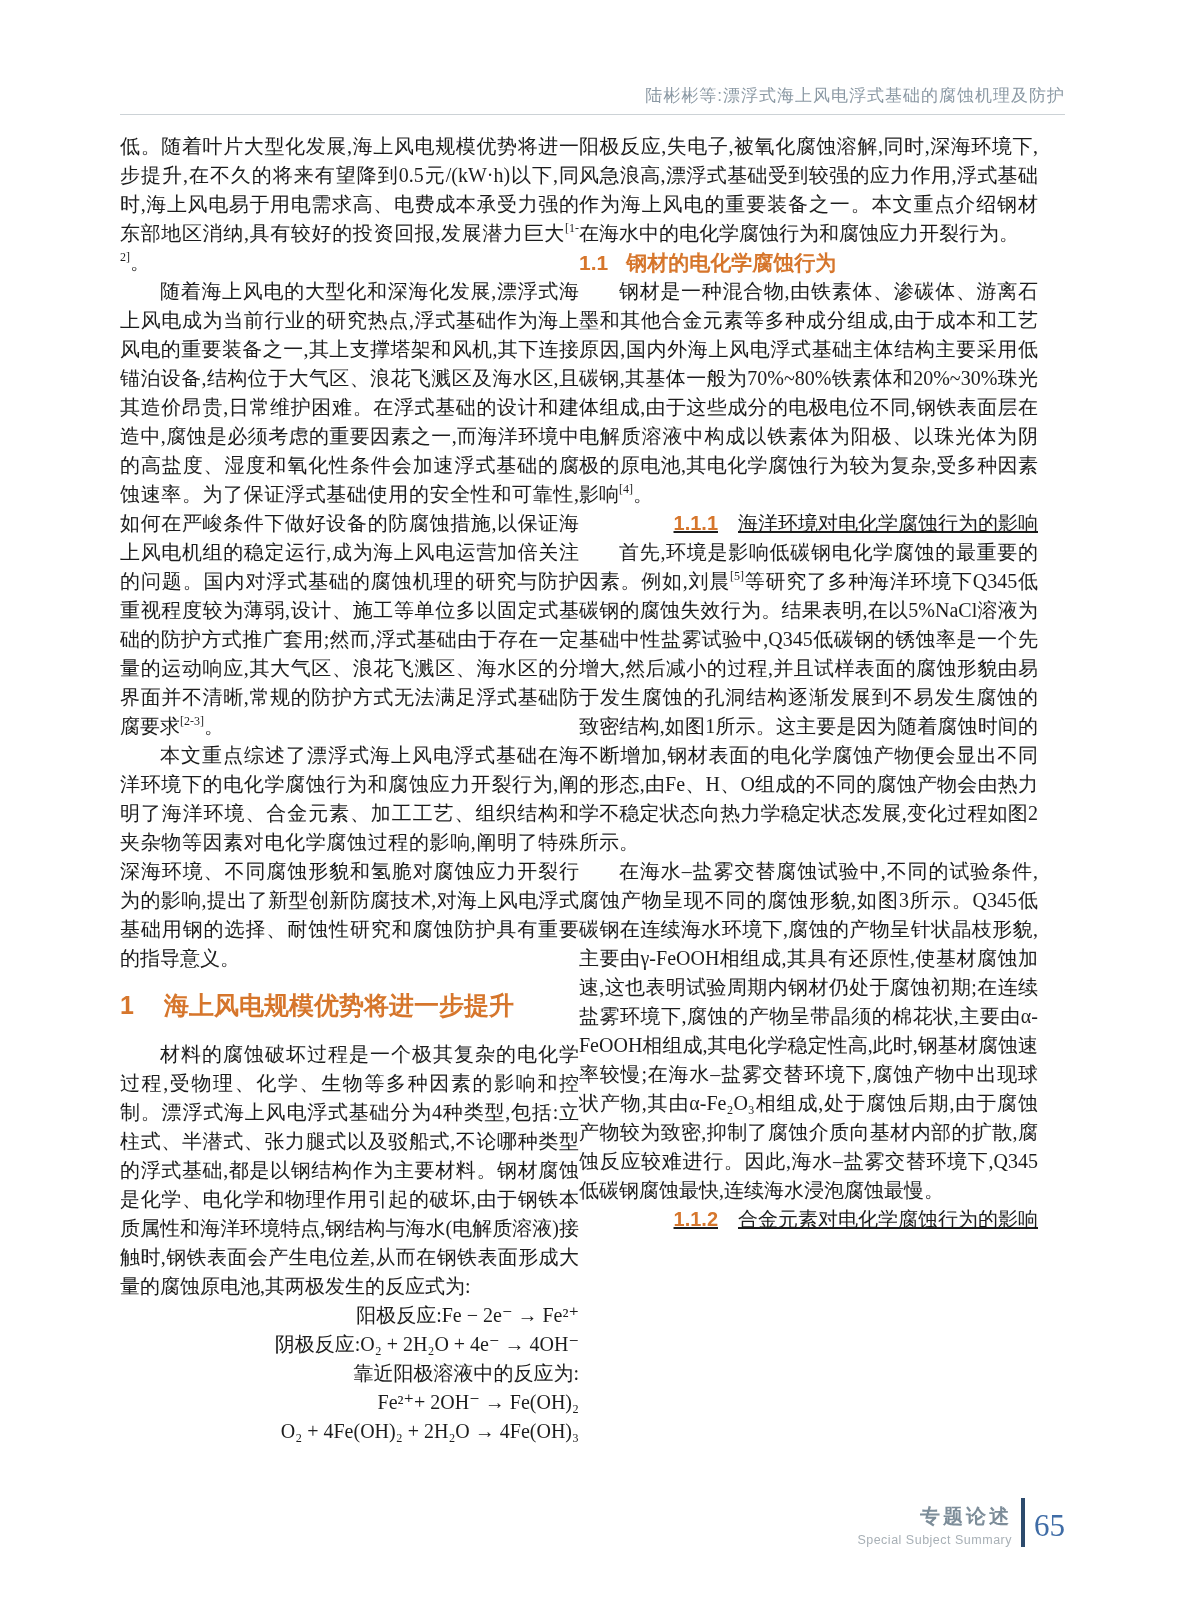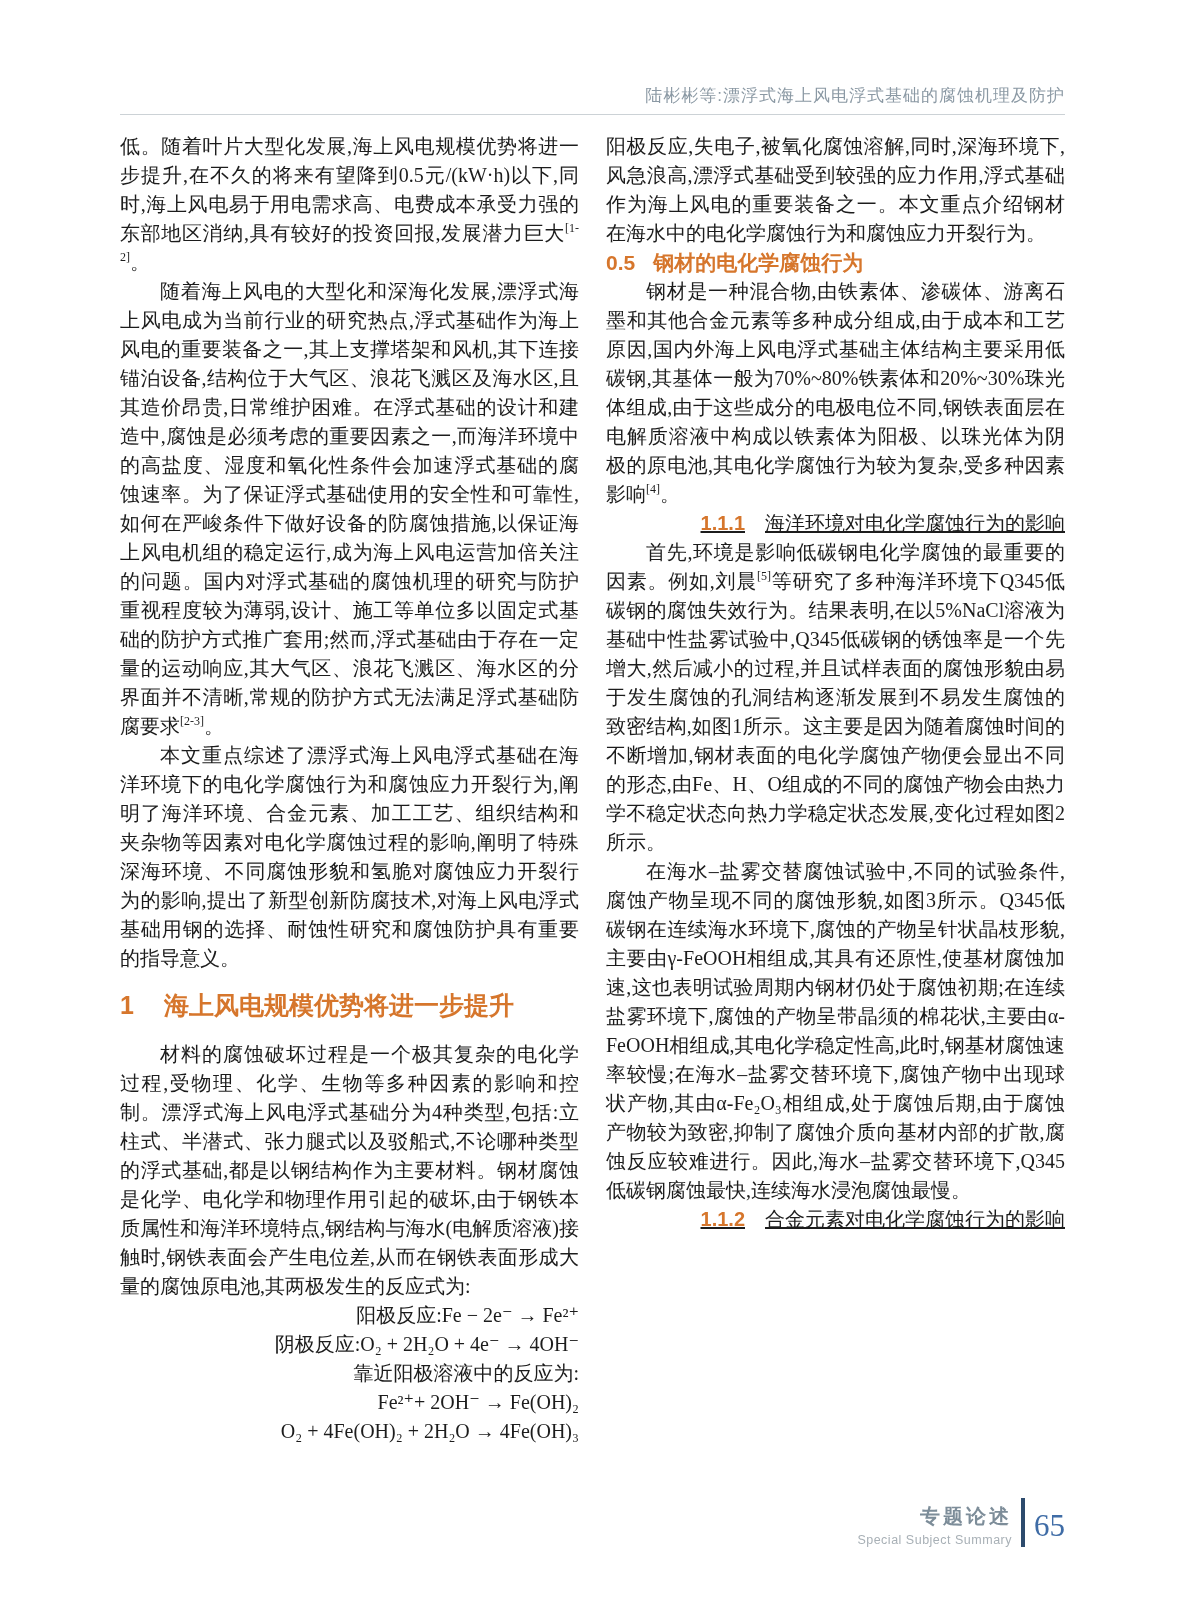--- a/index.html
+++ b/index.html
@@ -19,21 +19,21 @@
     font-family:"Liberation Sans","DejaVu Sans",sans-serif;
     font-size:17px; color:#8b99a4; letter-spacing:1px;
   }
   .header-rule {
     position:absolute; top:114px; left:120px; width:945px;
     border-top:1px solid #ccd2d6; height:0;
   }
   
   .columns {
     position:absolute; top:132px; left:120px; width:945px;
-    display:flex; gap:27px;
+    display:flex; 
   }
   .col { width:459px; font-size:20px; line-height:29px; text-align:justify; }
   .col p { margin:0; }
   p.indent { text-indent:2em; }
   p.eq { text-indent:2em; text-align:right; }
   sup.ref { font-size:12px; line-height:0; }
   
   h2.sec1 {
     margin:14px 0 17px; font-weight:bold;
     font-family:"Liberation Sans","DejaVu Sans",sans-serif;
@@ -101,21 +101,21 @@
       <p class="eq">阴极反应:O₂ + 2H₂O + 4e⁻ → 4OH⁻</p>
       <p class="eq">靠近阳极溶液中的反应为:</p>
       <p class="eq">Fe²⁺+ 2OH⁻ → Fe(OH)₂</p>
       <p class="eq">O₂ + 4Fe(OH)₂ + 2H₂O → 4Fe(OH)₃</p>
 
     </section>
 
     <section class="col">
       <p>阳极反应,失电子,被氧化腐蚀溶解,同时,深海环境下,风急浪高,漂浮式基础受到较强的应力作用,浮式基础作为海上风电的重要装备之一。本文重点介绍钢材在海水中的电化学腐蚀行为和腐蚀应力开裂行为。</p>
 
-      <h3 class="sec2"><span class="num">0.5</span><span>钢材的电化学腐蚀行为</span></h3>
+      <h3 class="sec2"><span class="num">1.1</span><span>钢材的电化学腐蚀行为</span></h3>
 
       <p class="indent"><span>钢材是一种混合物,由铁素体、渗碳体、游离石墨和其他合金元素等多种成分组成,由于成本和工艺原因,国内外海上风电浮式基础主体结构主要采用低碳钢,其基体一般为70%~80%铁素体和20%~30%珠光体组成,由于这些成分的电极电位不同,钢铁表面层在电解质溶液中构成以铁素体为阳极、以珠光体为阴极的原电池,其电化学腐蚀行为较为复杂,受多种因素影响</span><sup class="ref">[4]</sup><span>。</span></p>
 
       <h4 class="sec3"><span class="num">1.1.1</span><span>海洋环境对电化学腐蚀行为的影响</span></h4>
 
       <p class="indent"><span>首先,环境是影响低碳钢电化学腐蚀的最重要的因素。例如,刘晨</span><sup class="ref">[5]</sup><span>等研究了多种海洋环境下Q345低碳钢的腐蚀失效行为。结果表明,在以5%NaCl溶液为基础中性盐雾试验中,Q345低碳钢的锈蚀率是一个先增大,然后减小的过程,并且试样表面的腐蚀形貌由易于发生腐蚀的孔洞结构逐渐发展到不易发生腐蚀的致密结构,如图1所示。这主要是因为随着腐蚀时间的不断增加,钢材表面的电化学腐蚀产物便会显出不同的形态,由Fe、H、O组成的不同的腐蚀产物会由热力学不稳定状态向热力学稳定状态发展,变化过程如图2所示。</span></p>
 
       <p class="indent">在海水–盐雾交替腐蚀试验中,不同的试验条件,腐蚀产物呈现不同的腐蚀形貌,如图3所示。Q345低碳钢在连续海水环境下,腐蚀的产物呈针状晶枝形貌,主要由γ-FeOOH相组成,其具有还原性,使基材腐蚀加速,这也表明试验周期内钢材仍处于腐蚀初期;在连续盐雾环境下,腐蚀的产物呈带晶须的棉花状,主要由α-FeOOH相组成,其电化学稳定性高,此时,钢基材腐蚀速率较慢;在海水–盐雾交替环境下,腐蚀产物中出现球状产物,其由α-Fe₂O₃相组成,处于腐蚀后期,由于腐蚀产物较为致密,抑制了腐蚀介质向基材内部的扩散,腐蚀反应较难进行。因此,海水–盐雾交替环境下,Q345低碳钢腐蚀最快,连续海水浸泡腐蚀最慢。</p>
 
       <h4 class="sec3"><span class="num">1.1.2</span><span>合金元素对电化学腐蚀行为的影响</span></h4>

